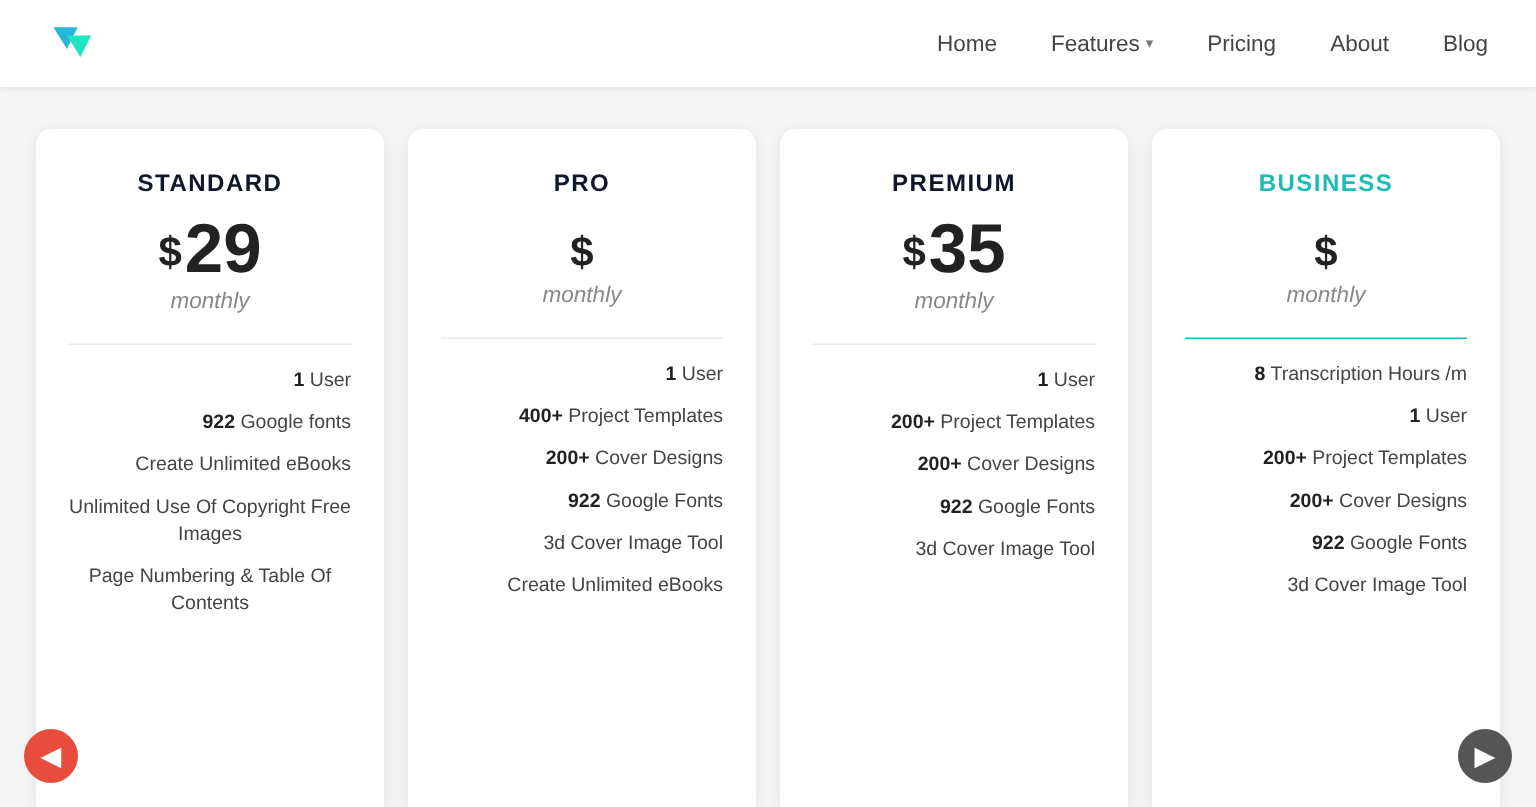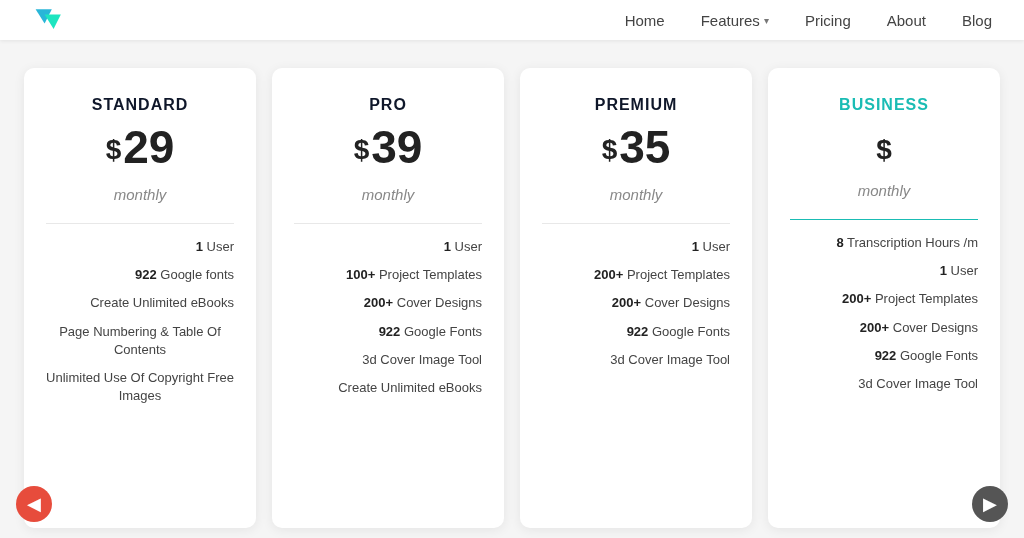--- a/index.html
+++ b/index.html
@@ -6,21 +6,21 @@
     body {
       font-family: 'Arial', sans-serif;
       background: #f5f5f5;
       min-height: 538px;
       overflow: hidden;
     }
 
     
     header {
       background: #fff;
-      height: 40px;
+      height: 58px;
       display: flex;
       align-items: center;
       justify-content: space-between;
       padding: 0 32px;
       box-shadow: 0 1px 4px rgba(0,0,0,0.08);
       position: relative;
       z-index: 10;
     }
     .logo {
       display: flex;
@@ -103,21 +103,21 @@
     .price-amount {
       font-size: 46px;
       font-weight: 700;
       color: #222;
       line-height: 1;
     }
     .price-monthly {
       font-size: 15px;
       color: #888;
       font-style: italic;
-      margin-top: 16px;
+      margin-top: 4px;
       margin-bottom: 8px;
     }
 
     .divider {
       width: 100%;
       border: none;
       border-top: 1px solid #e8e8e8;
       margin: 12px 0 14px 0;
     }
     .divider.teal {
@@ -193,35 +193,34 @@
       <div class="price-row">
         <span class="price-dollar">$</span>
         <span class="price-amount">29</span>
       </div>
       <div class="price-monthly">monthly</div>
       <hr class="divider">
       <div class="features-list">
         <div class="feature-item"><strong>1</strong> User</div>
         <div class="feature-item"><strong>922</strong> Google fonts</div>
         <div class="feature-item">Create Unlimited eBooks</div>
+        <div class="feature-item">Unlimited Use Of Copyright Free Images</div>
         <div class="feature-item">Page Numbering &amp; Table Of Contents</div>
-        <div class="feature-item">Unlimited Use Of Copyright Free Images</div>
       </div>
     </div>
     <div class="card">
       <div class="plan-name">PRO</div>
       <div class="price-row">
         <span class="price-dollar">$</span>
-        <span class="price-amount">39</span>
       </div>
       <div class="price-monthly">monthly</div>
       <hr class="divider">
       <div class="features-list">
         <div class="feature-item"><strong>1</strong> User</div>
-        <div class="feature-item"><strong>100+</strong> Project Templates</div>
+        <div class="feature-item"><strong>400+</strong> Project Templates</div>
         <div class="feature-item"><strong>200+</strong> Cover Designs</div>
         <div class="feature-item"><strong>922</strong> Google Fonts</div>
         <div class="feature-item">3d Cover Image Tool</div>
         <div class="feature-item">Create Unlimited eBooks</div>
       </div>
     </div>
     <div class="card">
       <div class="plan-name">PREMIUM</div>
       <div class="price-row">
         <span class="price-dollar">$</span>

